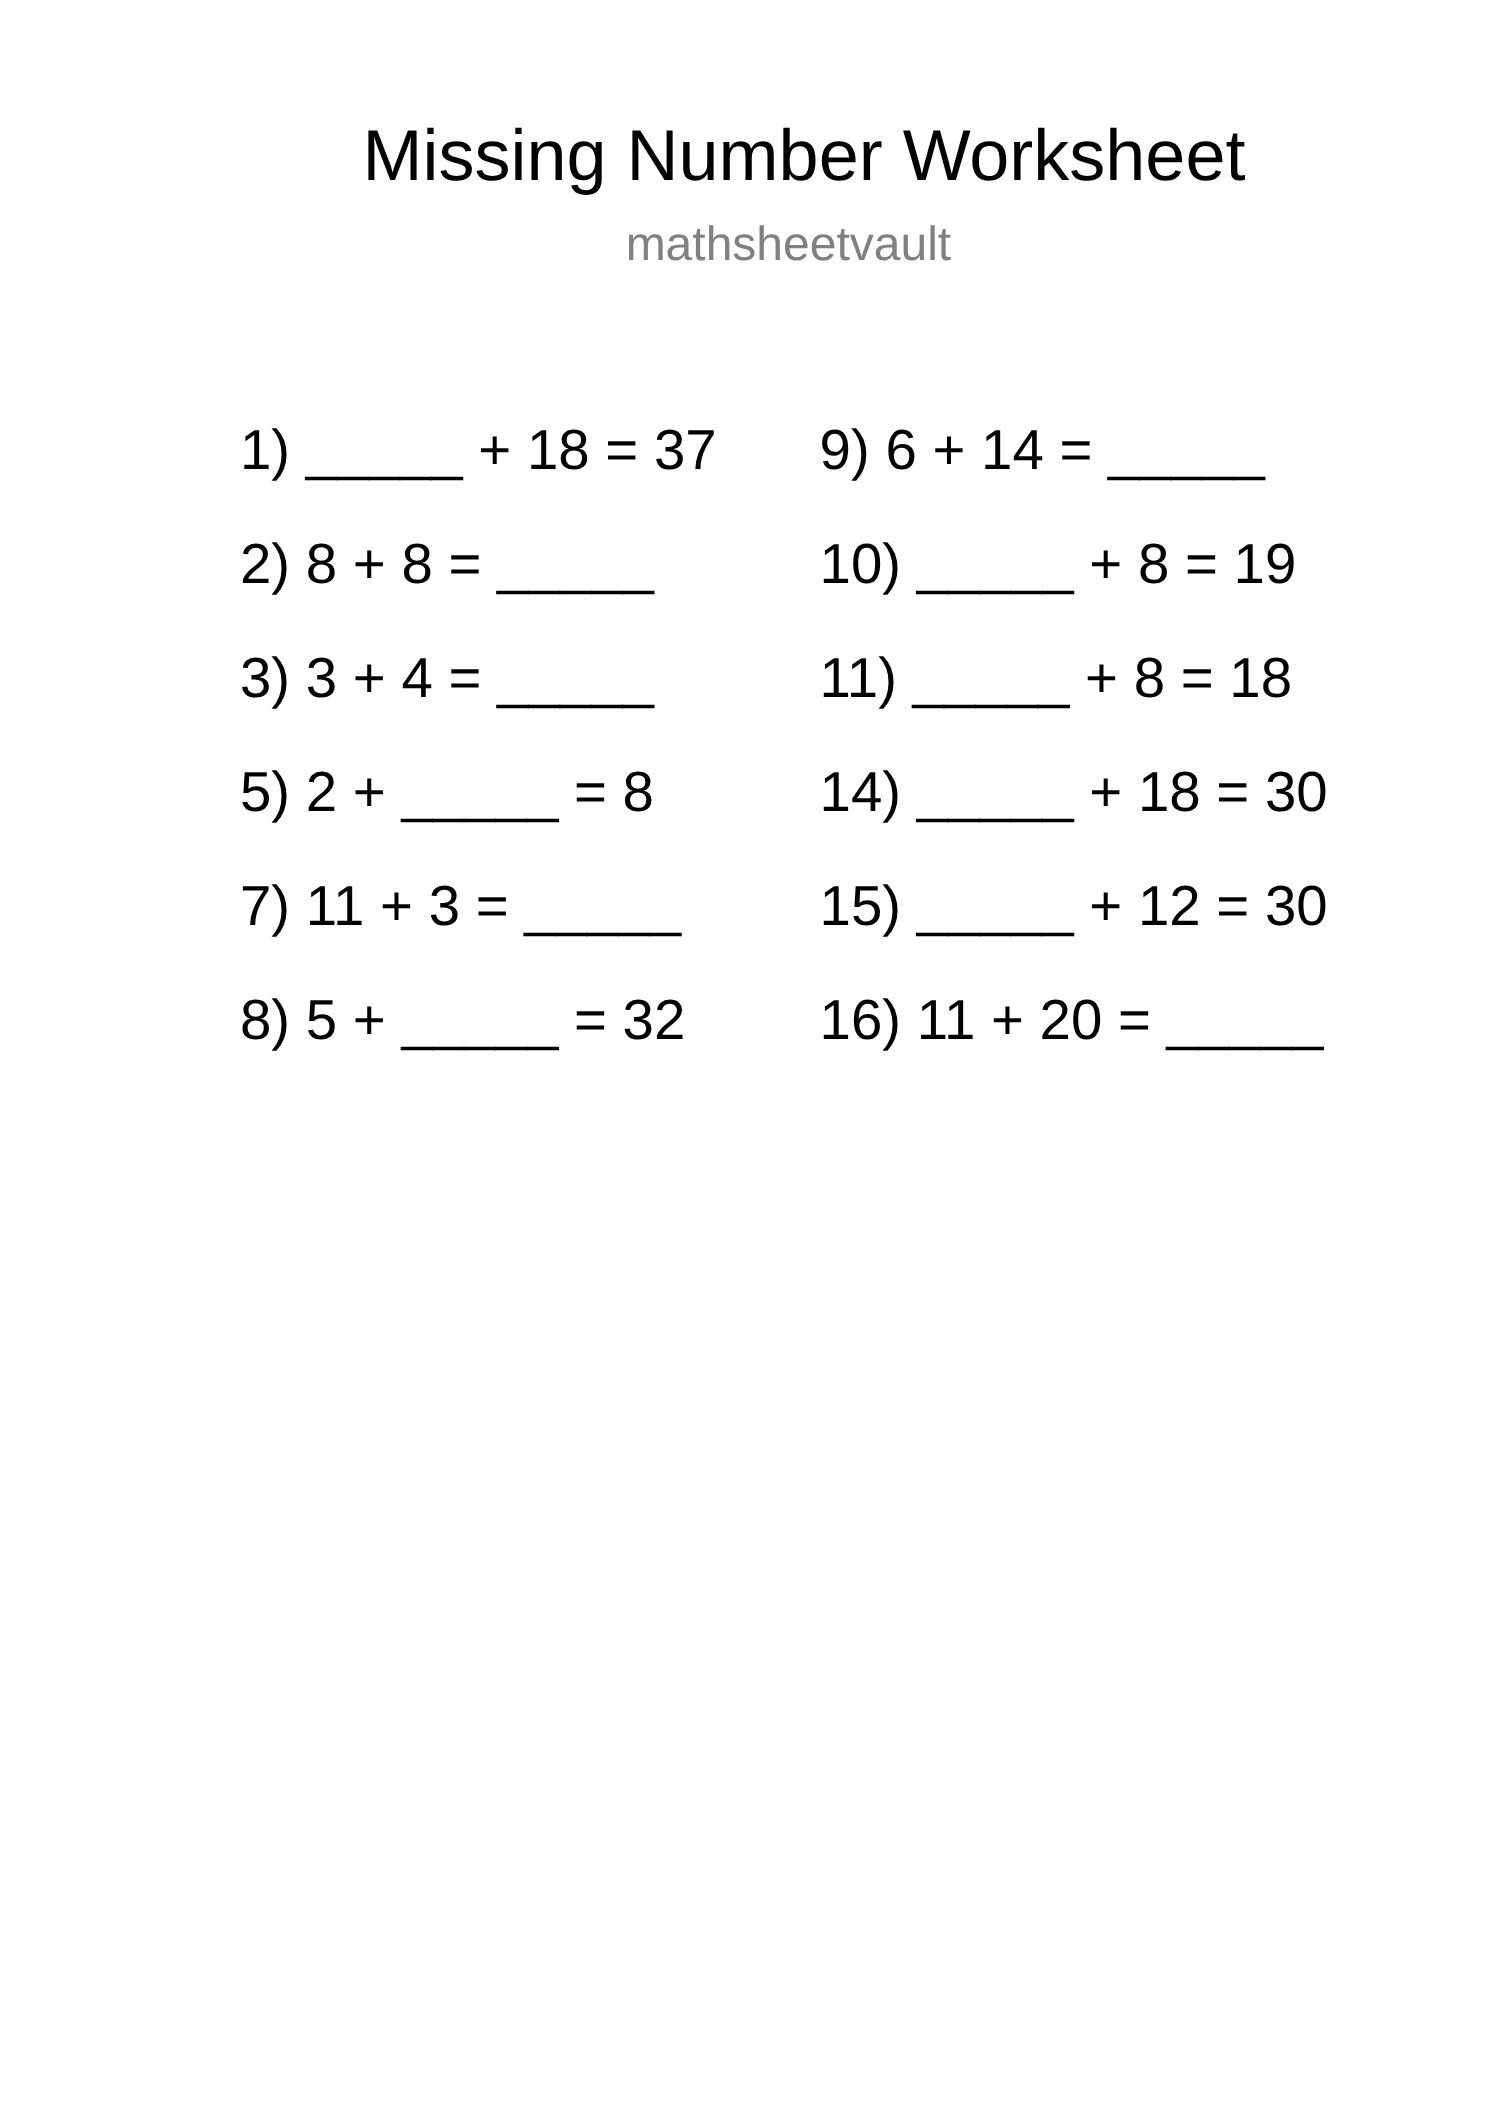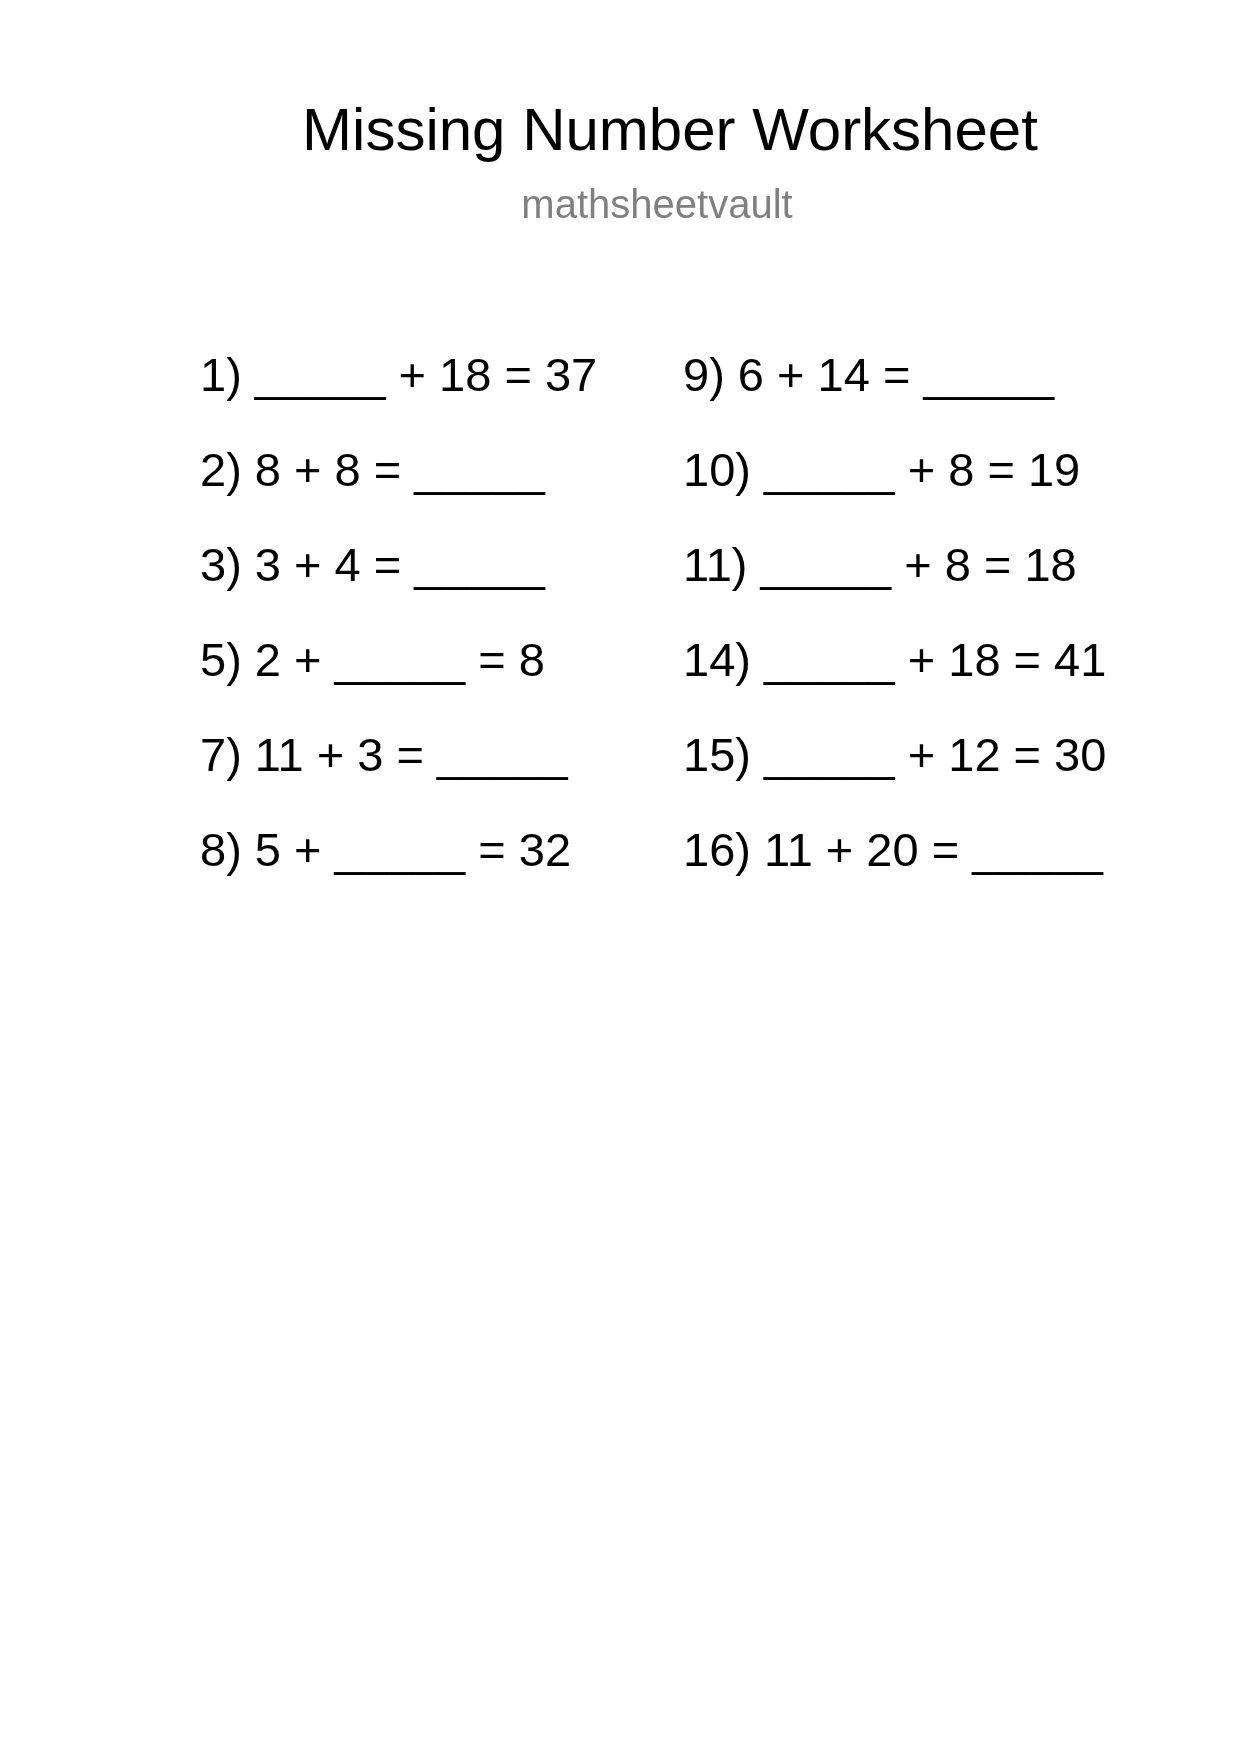--- a/index.html
+++ b/index.html
@@ -61,16 +61,16 @@
   <div class="problem">3) 3 + 4 = _____</div>
   <div class="problem">5) 2 + _____ = 8</div>
   <div class="problem">7) 11 + 3 = _____</div>
   <div class="problem">8) 5 + _____ = 32</div>
 </div>
 
 <div class="column col-right">
   <div class="problem">9) 6 + 14 = _____</div>
   <div class="problem">10) _____ + 8 = 19</div>
   <div class="problem">11) _____ + 8 = 18</div>
-  <div class="problem">14) _____ + 18 = 41</div>
+  <div class="problem">14) _____ + 18 = 30</div>
   <div class="problem">15) _____ + 12 = 30</div>
   <div class="problem">16) 11 + 20 = _____</div>
 </div>
 
 </body></html>

